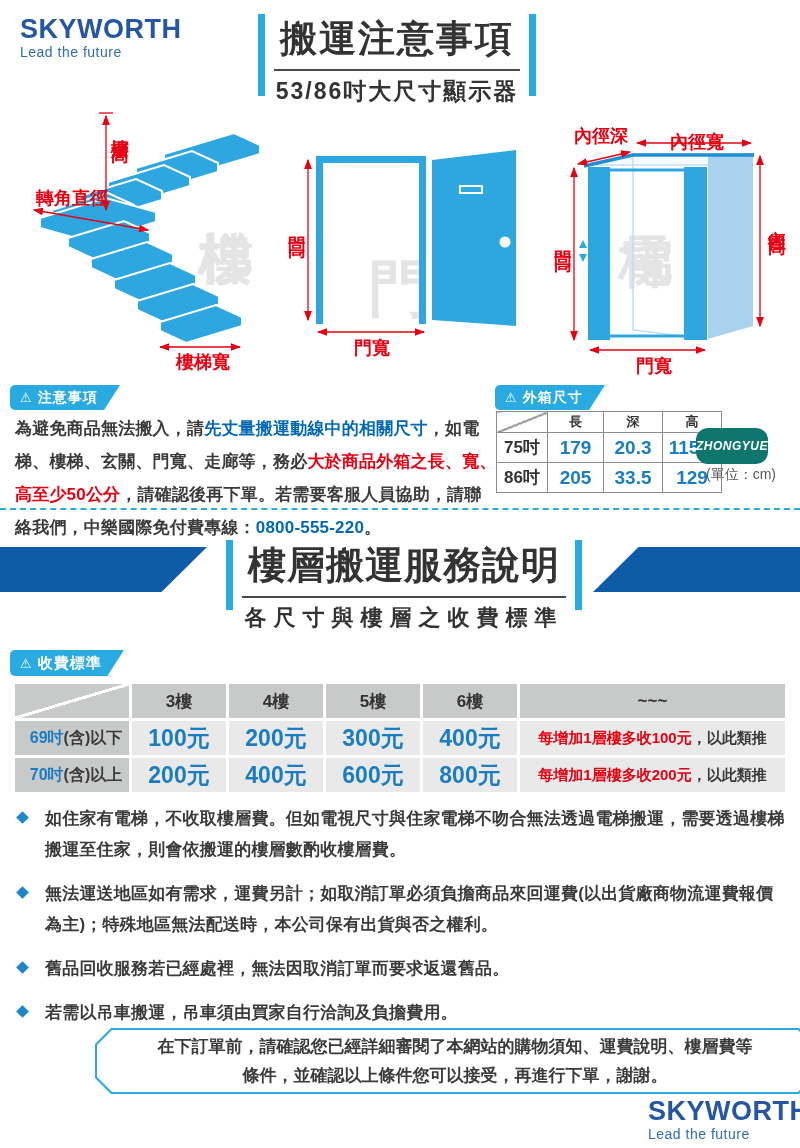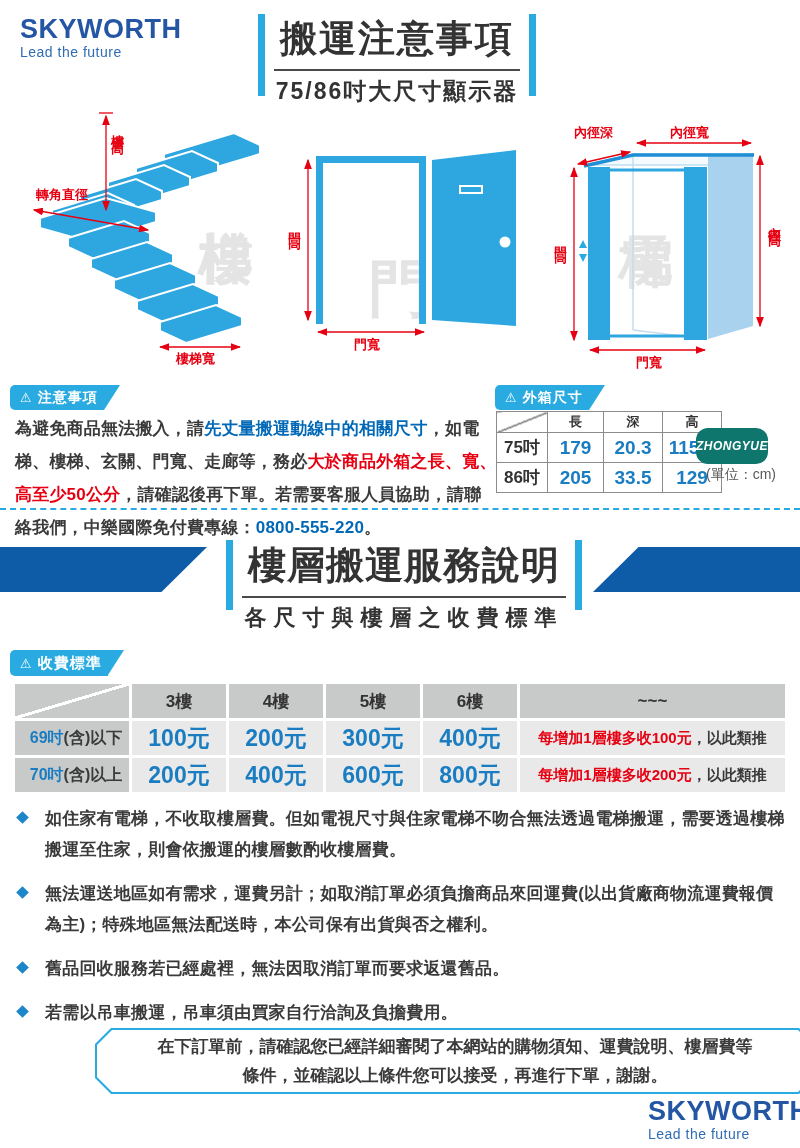--- a/index.html
+++ b/index.html
@@ -37,21 +37,21 @@
          border-radius:5px 0 0 5px;letter-spacing:1px;}
   .badge::after{content:'';position:absolute;left:100%;top:0;width:0;height:0;
                 border-top:25px solid #29ABE2;border-right:16px solid transparent;}
   .badge .warn{margin-right:5px;font-size:13px;}
 
   
   .diagram{position:absolute;}
   .dg-stairs{left:10px;top:100px;width:260px;height:272px;}
   .dg-door{left:280px;top:110px;width:250px;height:262px;}
   .dg-elev{left:540px;top:110px;width:260px;height:274px;}
-  .dim-label{position:absolute;color:#E60012;font-size:13px;font-weight:bold;
+  .dim-label{position:absolute;color:#E60012;font-size:18px;font-weight:bold;
              white-space:nowrap;line-height:1.15;}
   .dim-vert{writing-mode:vertical-rl;letter-spacing:3px;}
   .watermark{position:absolute;color:#E4E4E4;font-weight:bold;z-index:0;line-height:1.05;}
   .wm-vert{writing-mode:vertical-rl;}
   .diagram svg{position:absolute;left:0;top:0;z-index:1;}
   .diagram .dim-label{z-index:2;}
 
   
   .notice-badge{left:10px;top:385px;}
   .notice-text{position:absolute;left:15px;top:412px;width:482px;font-size:17px;
@@ -116,21 +116,21 @@
 
   <div class="logo logo-top">
     <div class="logo-name">SKYWORTH</div>
     <div class="logo-tag">Lead the future</div>
   </div>
 
   <div class="title-block tb1">
     <div class="title-bar"></div>
     <div class="title-mid">
       <div class="title-main">搬運注意事項</div>
-      <div class="title-sub">75/86吋大尺寸顯示器</div>
+      <div class="title-sub">53/86吋大尺寸顯示器</div>
     </div>
     <div class="title-bar"></div>
   </div>
 
   <div class="diagram dg-stairs">
     <span class="watermark wm-vert" style="left:188px;top:88px;font-size:54px;">樓梯</span>
     <svg width="260" height="272" viewBox="0 0 260 272">
       <defs>
         <marker id="arrS" viewBox="0 0 8 6" refX="7" refY="3" markerWidth="8" markerHeight="6" orient="auto-start-reverse">
             <path d="M0,0 L8,3 L0,6 z" fill="#E60012"></path>
@@ -213,21 +213,21 @@
       </g>
       <g stroke="#E60012" stroke-width="1.3" fill="none">
         <line x1="38" y1="54" x2="90" y2="42" marker-start="url(#arrE)" marker-end="url(#arrE)"></line>
         <line x1="97" y1="33" x2="211" y2="33" marker-start="url(#arrE)" marker-end="url(#arrE)"></line>
         <line x1="34" y1="58" x2="34" y2="230" marker-start="url(#arrE)" marker-end="url(#arrE)"></line>
         <line x1="220" y1="46" x2="220" y2="216" marker-start="url(#arrE)" marker-end="url(#arrE)"></line>
         <line x1="50" y1="240" x2="165" y2="240" marker-start="url(#arrE)" marker-end="url(#arrE)"></line>
       </g>
     </svg>
     <span class="dim-label" style="left:34px;top:16px;">內徑深</span>
-    <span class="dim-label" style="left:130px;top:16px;">內徑寬</span>
+    <span class="dim-label" style="left:130px;top:22px;">內徑寬</span>
     <span class="dim-label dim-vert" style="left:12px;top:126px;">門高</span>
     <span class="dim-label dim-vert" style="left:226px;top:106px;">內徑高</span>
     <span class="dim-label" style="left:96px;top:246px;">門寬</span>
   </div>
 
   <div class="badge notice-badge">
     <span class="warn">⚠</span>
     <span>注意事項</span>
   </div>
   <div class="notice-text"><span>為避免商品無法搬入，請</span><span class="seg-blue">先丈量搬運動線中的相關尺寸</span><span>，如電梯、樓梯、玄關、門寬、走廊等，務必</span><span class="seg-red">大於商品外箱之長、寬、高至少50公分</span><span>，請確認後再下單。若需要客服人員協助，請聯絡我們，中樂國際免付費專線：</span><span class="seg-blue">0800-555-220</span><span>。</span></div>

